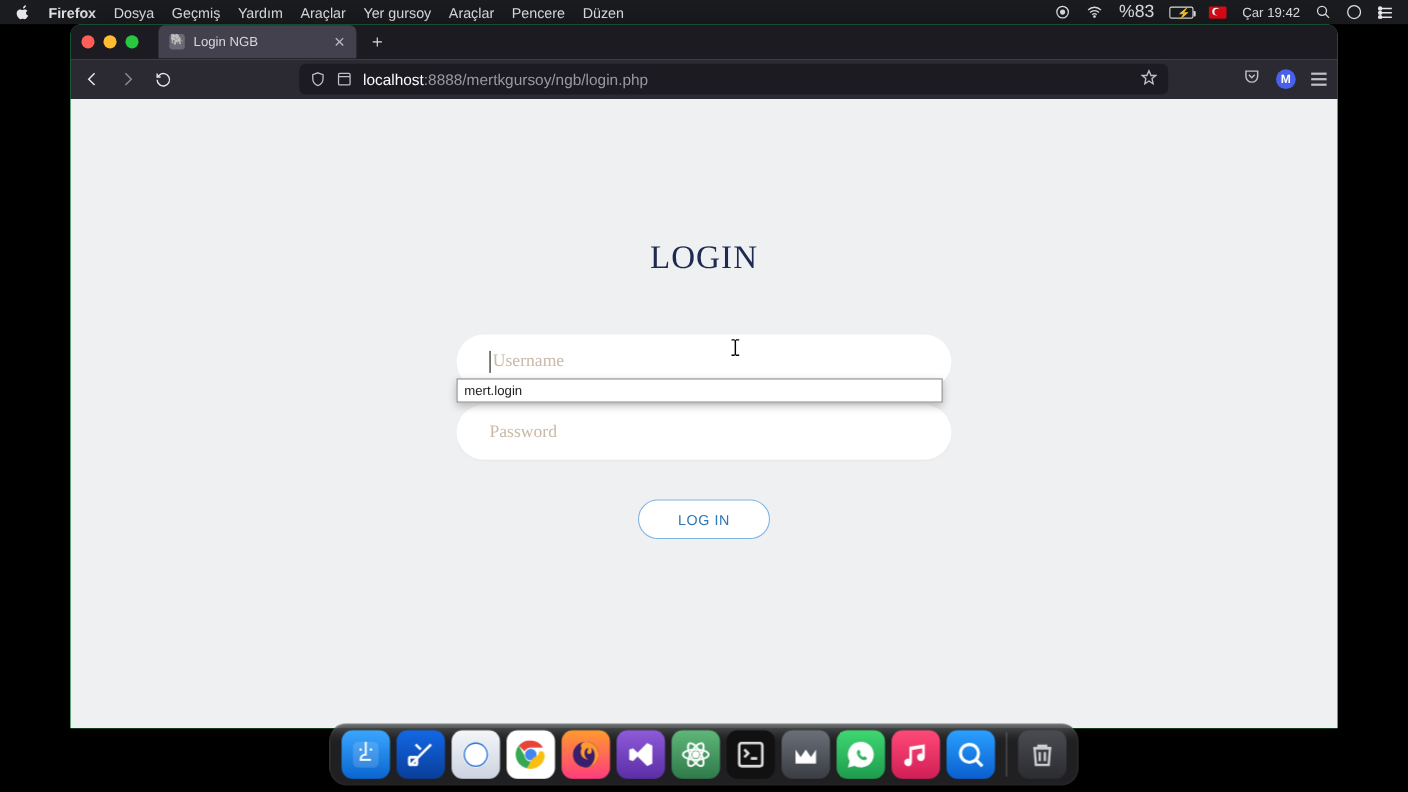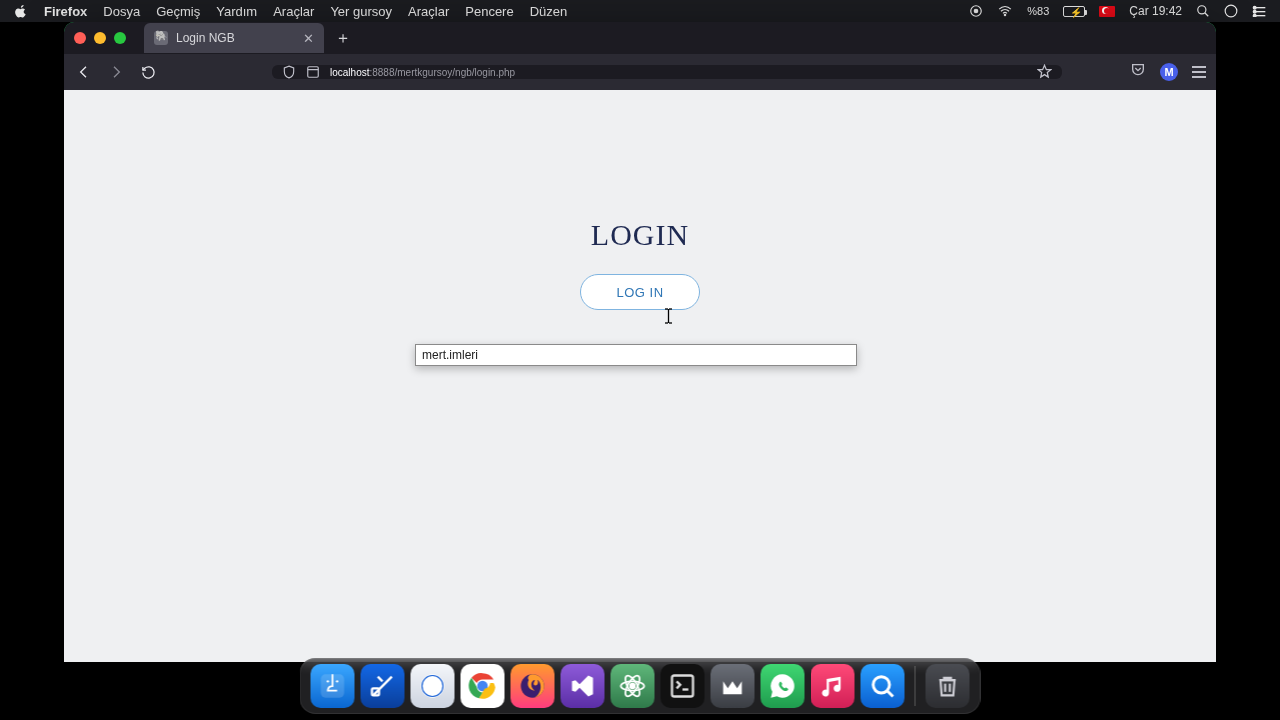--- a/index.html
+++ b/index.html
@@ -66,22 +66,22 @@
   .tab .x{ font-size:13px; color:#b6b6bf; }
   .newtab{ width:26px; height:26px; color:#d7d7db; display:flex; align-items:center; justify-content:center; font-size:16px; margin-left:6px;}
 
   .toolbar{
     height: 36px; background:#2b2a33; display:flex; align-items:center;
     padding: 0 10px; gap:12px;
   }
   .navbtn{ width:20px; height:20px; color:#bfbfc9; display:flex; align-items:center; justify-content:center; }
   .spacer-sm{ width: 90px; }
   .urlbar{
-    flex:1; height:14px; background:#1c1b22; border-radius:6px;
-    display:flex; align-items:center; color:#bfbfc9; font-size:10px;
+    flex:1; height:28px; background:#1c1b22; border-radius:6px;
+    display:flex; align-items:center; color:#bfbfc9; font-size:14px;
     padding: 0 10px; gap:10px; max-width: 790px;
   }
   .urlbar .shield{ width:14px; height:14px; }
   .urlbar .pageicon{ width:14px; height:14px; }
   .urlbar .host{ color:#fbfbfe; }
   .urlbar .path{ color:#9898a1; }
   .urlbar .star{ margin-left:auto; }
   .toolbar-right{ margin-left:auto; display:flex; align-items:center; gap:14px; color:#bfbfc9;}
   .avatar{ width:18px; height:18px; border-radius:50%; background:#4960ea; color:#fff; font-size:11px; font-weight:700; display:flex; align-items:center; justify-content:center;}
   .hamb{ display:flex; flex-direction:column; gap:3px;}
@@ -116,21 +116,21 @@
   .caret{
     width:1px; height:20px; background:#111; margin-right:2px;
     animation: blink 1s step-end infinite;
   }
   @keyframes blink{ 50%{ opacity:0; } }
   .textcur{
     position:absolute; width:9px; height:16px; pointer-events:none;
     left: 600px; top: 218px;
   }
   .loginbtn{
-    margin-top: 22px; width: 120px; height: 36px; border-radius: 20px;
+    margin-top: 36px; width: 120px; height: 36px; border-radius: 20px;
     border:1px solid #7fb4e0; background:#fff; color:#2f76b5;
     font-size: 13px; letter-spacing: .5px; cursor:pointer;
     font-family: -apple-system, BlinkMacSystemFont, sans-serif;
   }
 
   
   .ac{
     position:absolute; left: 351px; top: 254px; width: 442px;
     background:#fff; border:1px solid #8a8a8a; font-size:12px;
     box-shadow: 0 3px 8px rgba(0,0,0,.25);
@@ -196,21 +196,21 @@
         </svg>
     </span>
     <span>
       <svg width="16" height="14" viewBox="0 0 24 24" fill="none" stroke="#e6e6e6" stroke-width="2">
           <path d="M2 8.8C8 3 16 3 22 8.8"></path>
           <path d="M5 12.5c4-3.8 10-3.8 14 0"></path>
           <path d="M8.5 16c2-1.9 5-1.9 7 0"></path>
           <circle cx="12" cy="19" r="1.2" fill="#e6e6e6"></circle>
         </svg>
     </span>
-    <span style="font-size:11px;">%83</span>
+    <span style="font-size:16px;">%83</span>
     <span class="battery">
         <span class="bolt">⚡</span>
       </span>
     <span class="flag"></span>
     <span style="font-size:12px;">Çar 19:42</span>
     <span>
       <svg width="14" height="14" viewBox="0 0 24 24" fill="none" stroke="#e6e6e6" stroke-width="2">
           <circle cx="10" cy="10" r="7"></circle>
           <line x1="21" y1="21" x2="15" y2="15"></line>
         </svg>
@@ -300,27 +300,34 @@
           <span></span>
           <span></span>
         </span>
     </div>
   </div>
 
   <div class="viewport">
     <div class="login-wrap">
       <div class="login-title">LOGIN</div>
 
-
+      <div class="field">
+        <span class="caret"></span>
+        <input type="text" placeholder="Username" style="">
+      </div>
+
+      <div class="field password">
+        <input type="password" placeholder="Password" style="">
+      </div>
 
       <button class="loginbtn">LOG IN</button>
     </div>
 
     <div class="ac">
-      <div class="ac-item">mert.imleri</div>
+      <div class="ac-item">mert.login</div>
     </div>
 
     <span class="textcur">
       <svg width="9" height="16" viewBox="0 0 9 16" fill="none" stroke="#000" stroke-width="1.3">
         <line x1="4.5" y1="1" x2="4.5" y2="15"></line>
         <line x1="1" y1="1" x2="4" y2="1"></line>
           <line x1="5" y1="1" x2="8" y2="1"></line>
         <line x1="1" y1="15" x2="4" y2="15"></line>
           <line x1="5" y1="15" x2="8" y2="15"></line>
       </svg>

